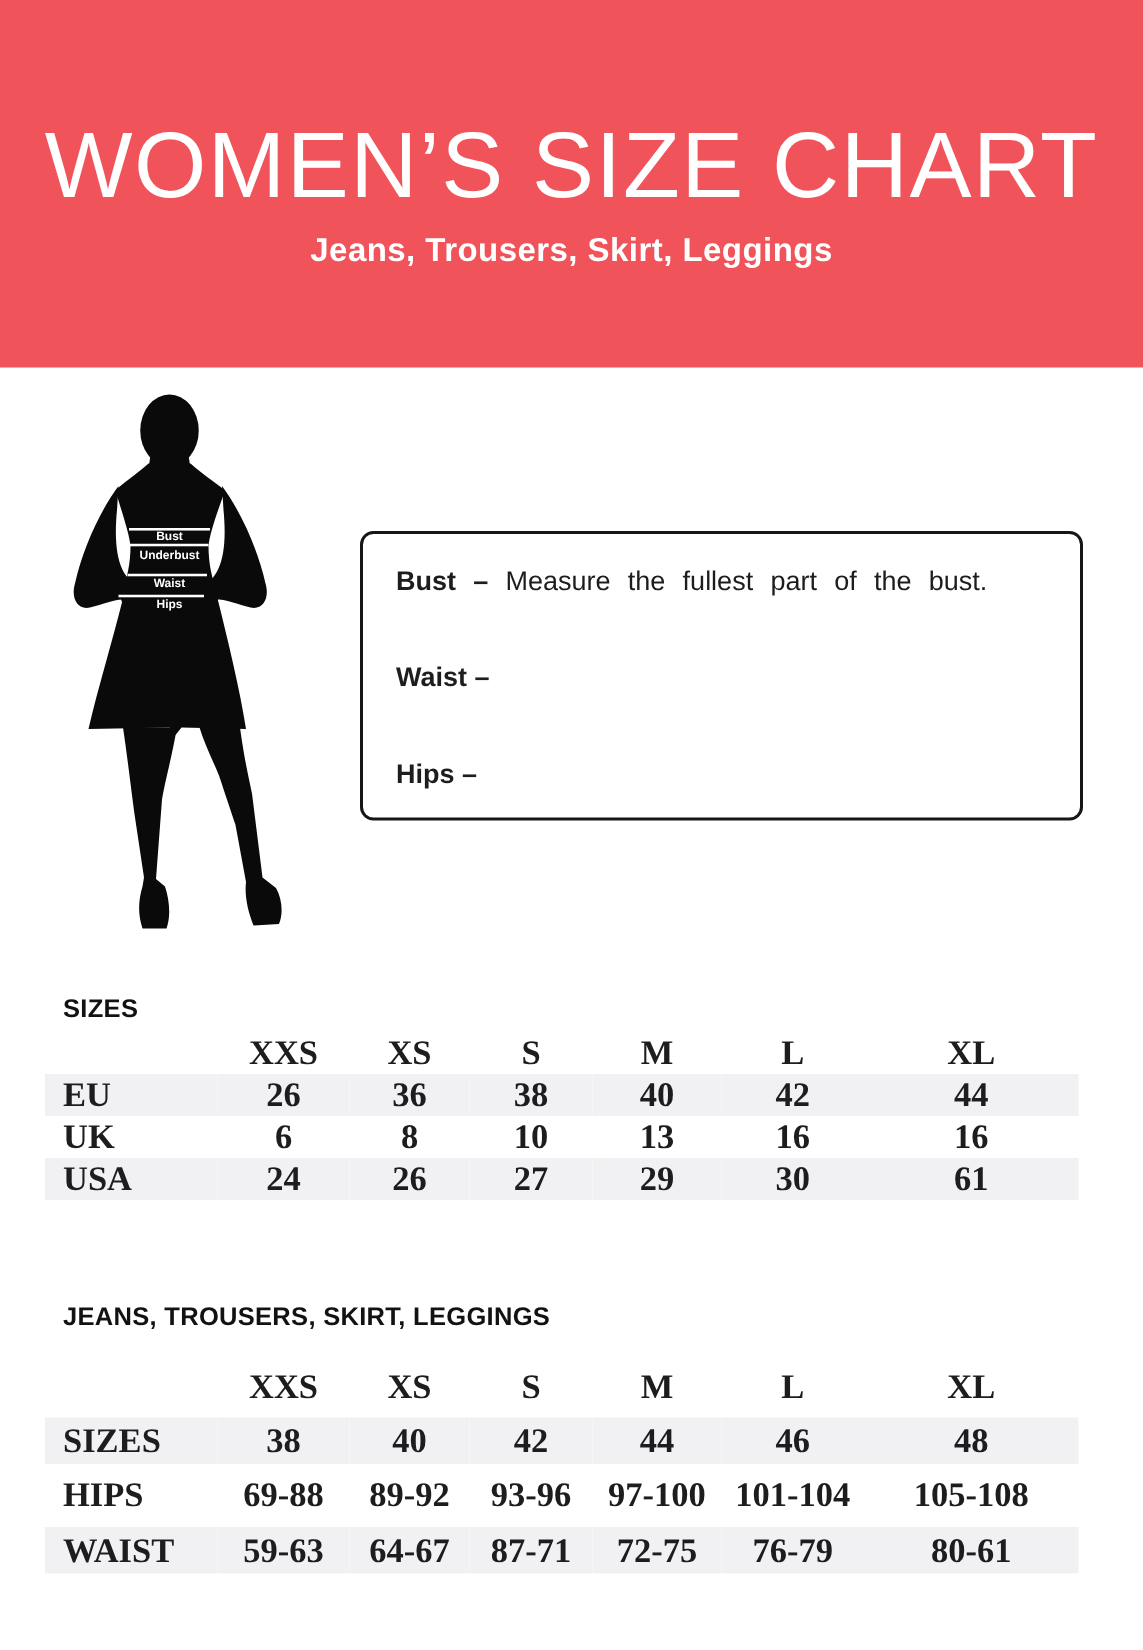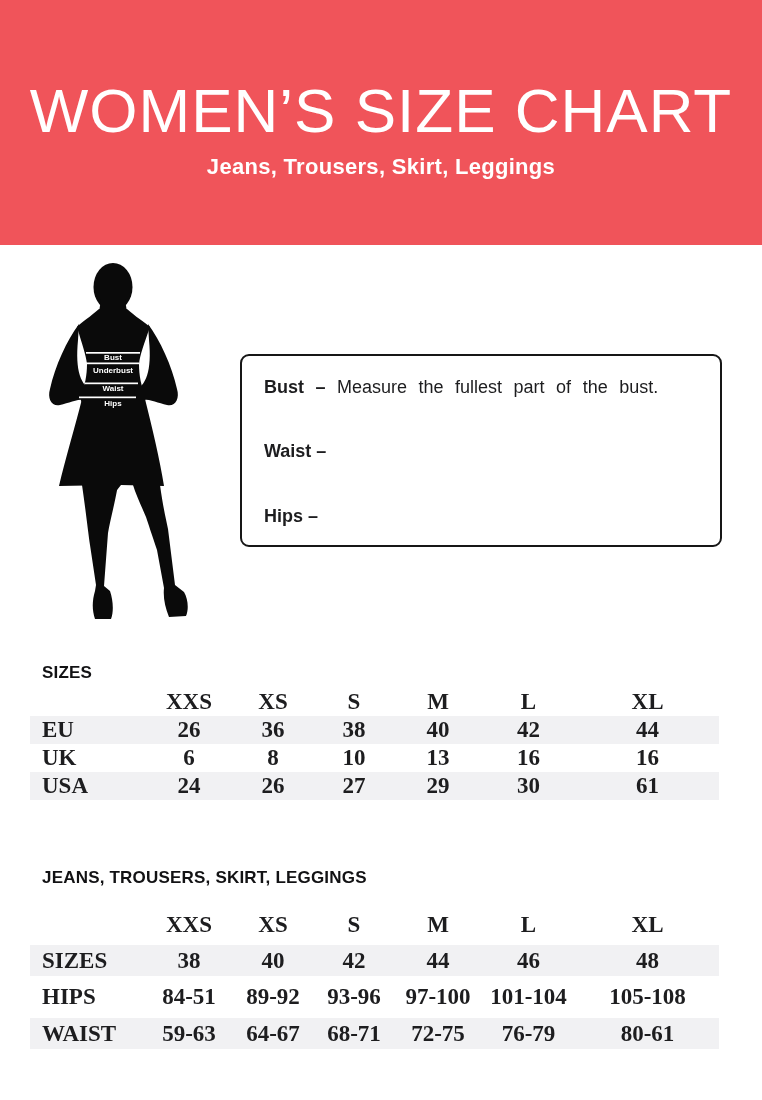--- a/index.html
+++ b/index.html
@@ -211,32 +211,32 @@
           <th class="lab">SIZES</th>
           <td>38</td>
           <td>40</td>
           <td>42</td>
           <td>44</td>
           <td>46</td>
           <td>48</td>
         </tr>
         <tr>
           <th class="lab">HIPS</th>
-          <td>84-51</td>
+          <td>69-88</td>
           <td>89-92</td>
           <td>93-96</td>
           <td>97-100</td>
           <td>101-104</td>
           <td>105-108</td>
         </tr>
         <tr>
           <th class="lab">WAIST</th>
           <td>59-63</td>
           <td>64-67</td>
-          <td>68-71</td>
+          <td>87-71</td>
           <td>72-75</td>
           <td>76-79</td>
           <td>80-61</td>
         </tr>
       </tbody>
     </table>
 
 </div>
 
 </body></html>

